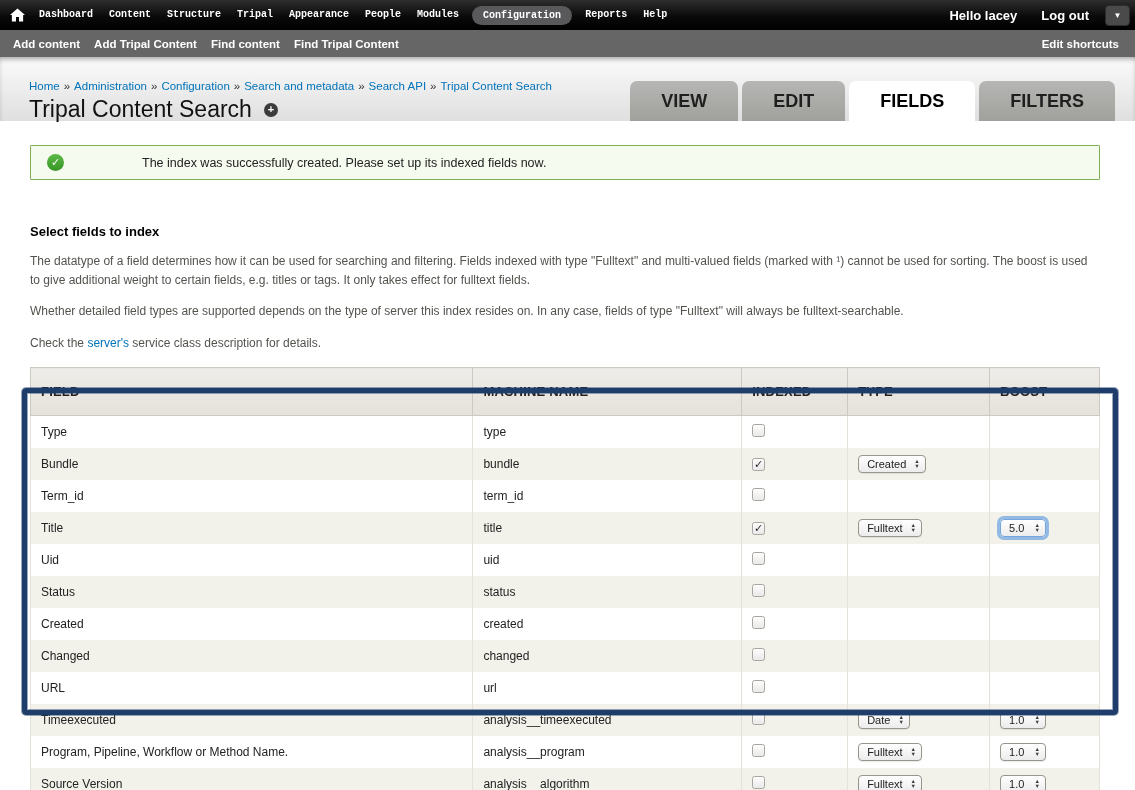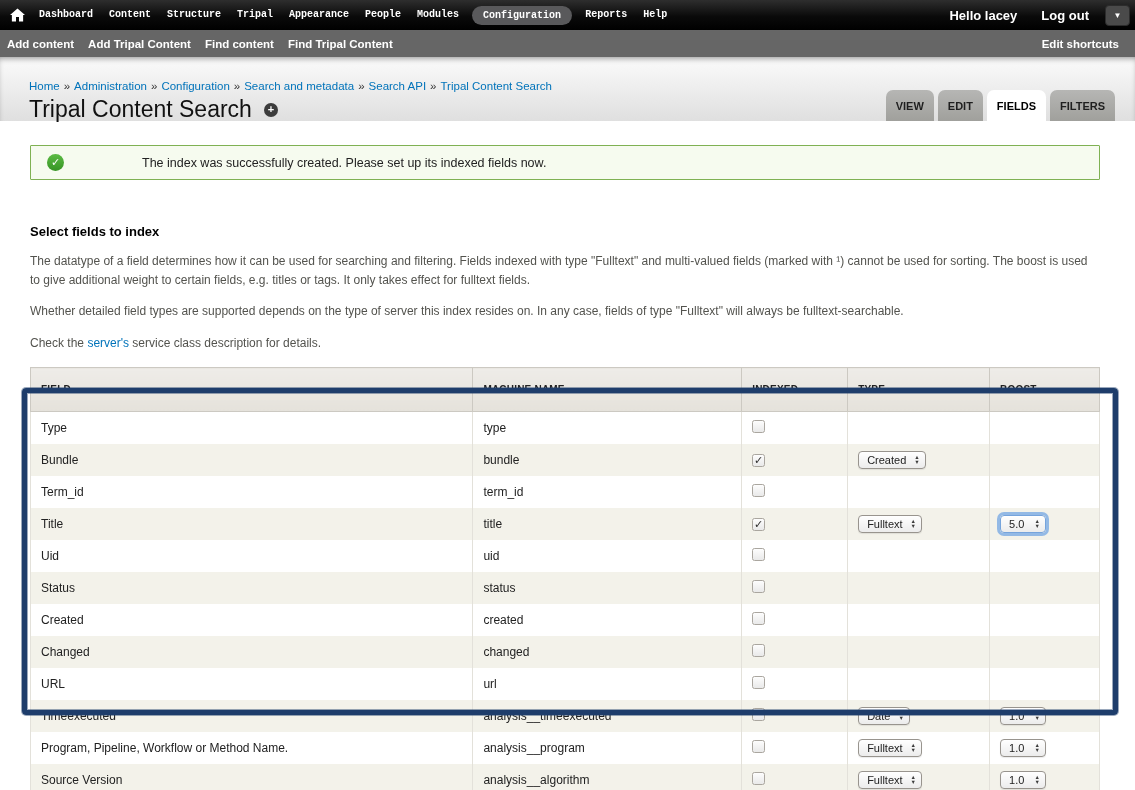--- a/index.html
+++ b/index.html
@@ -16,55 +16,55 @@
   .menu-item.active { background:#59595b; border-radius:12px; line-height:normal; padding:4px 11px; margin:0 5px; }
   .toolbar-right { position:absolute; right:46px; top:0; height:30px; display:flex; align-items:center; gap:24px; }
   .toolbar-right span { font-size:13px; font-weight:bold; cursor:pointer; }
   .toolbar-toggle { position:absolute; right:5px; top:5px; width:25px; height:21px; background:#4a4a4a;
     border:1px solid #2c2c2c; border-radius:4px; color:#fff; display:flex; align-items:center; justify-content:center;
     cursor:pointer; }
   .toolbar-toggle .caret { font-size:8px; line-height:1; }
 
   
   .shortcutbar { position:relative; height:27px; background:#666; display:flex; align-items:center; color:#fff; }
-  .shortcut-menu { display:flex; align-items:center; }
+  .shortcut-menu { display:flex; align-items:center; margin-left:6px; }
   .shortcut-item { font-size:11.5px; font-weight:bold; padding:0 7px; cursor:pointer; }
   .edit-shortcuts { position:absolute; right:16px; font-size:11.5px; font-weight:bold; cursor:pointer; }
 
   
   .page-header { position:relative; height:64px; background:linear-gradient(#fbfbfb,#dfdfdf);
     box-shadow:inset 0 4px 6px -3px rgba(0,0,0,.45); padding:10px 0 0 29px; }
   .breadcrumb { font-size:11.5px; color:#444; margin-top:13px; }
   .breadcrumb a { color:#0073ba; text-decoration:none; cursor:pointer; }
   .breadcrumb .sep { color:#333; margin:0 4px; }
   .page-title { margin-top:4px; font-size:23px; font-weight:400; color:#111; display:flex; align-items:center; gap:12px; }
   .add-shortcut { width:14px; height:14px; background:#3c3c3c; border-radius:50%; color:#fff; font-size:11px;
     font-weight:bold; display:flex; align-items:center; justify-content:center; line-height:1; cursor:pointer; }
   .tabs { position:absolute; right:20px; bottom:0; display:flex; gap:4px; }
-  .tab { background:linear-gradient(#b6b6b4,#a0a09c); border-radius:7px 7px 0 0; padding:10px 10px 9px;
-    font-size:11px; font-weight:bold; color:#1f1f1f; cursor:pointer;text-align:center; }
+  .tab { background:linear-gradient(#b6b6b4,#a0a09c); border-radius:7px 7px 0 0; padding:10px 31px 9px;
+    font-size:18px; font-weight:bold; color:#1f1f1f; cursor:pointer;text-align:center; }
   .tab.active { background:#fff; color:#000; }
 
   
   main { padding:0 35px 0 30px; }
   .status-message { margin-top:24px; border:1px solid #7fb153; background:#f6fbef; border-radius:1px;
     padding:8px 10px 8px 16px; display:flex; align-items:center; font-size:12.5px; color:#222; }
   .status-icon { width:17px; height:17px; border-radius:50%; background:linear-gradient(#5cbb45,#369424);
     color:#fff; font-size:11px; font-weight:bold; display:flex; align-items:center; justify-content:center; }
   .status-text { margin-left:78px; }
 
   h2.section-heading { margin-top:44px; font-size:13px; color:#000; }
   p.desc { margin-top:13px; font-size:12px; line-height:1.55; color:#53534e; max-width:1070px; }
   p.desc a { color:#0073ba; text-decoration:none; cursor:pointer; }
 
   
   .table-wrap { position:relative; margin-top:15px; }
   table { width:1070px; border-collapse:collapse; font-size:12px; color:#222; }
   thead th { background:linear-gradient(#eeece8,#e5e2db); border:1px solid #ccc9c2; height:26px; text-align:left;
-    padding:16px 10px; font-size:10px; font-weight:600; color:#222; letter-spacing:.2px; }
+    padding:16px 10px; font-size:13px; font-weight:600; color:#222; letter-spacing:.2px; }
   tbody td { height:32px; padding:0 10px; border-left:1px solid #e3e1da; border-right:1px solid #e3e1da; }
   tbody tr:nth-child(odd)  td { background:#fff; }
   tbody tr:nth-child(even) td { background:#f3f2ea; }
   tbody tr:last-child td { border-bottom:1px solid #e3e1da; }
 
   .cb { width:13px; height:13px; display:inline-flex; align-items:center; justify-content:center;
     background:linear-gradient(#fdfdfd,#e9e9e9); border:1px solid #aaa69f; border-radius:2.5px;
     font-size:11px; color:#2d2d2d; cursor:pointer; }
   .select { display:inline-flex; align-items:center; gap:8px; background:linear-gradient(#fff,#ececec);
     border:1px solid #98948e; border-radius:4px; padding:2px 5px 2px 8px; font-size:11px; color:#222;

